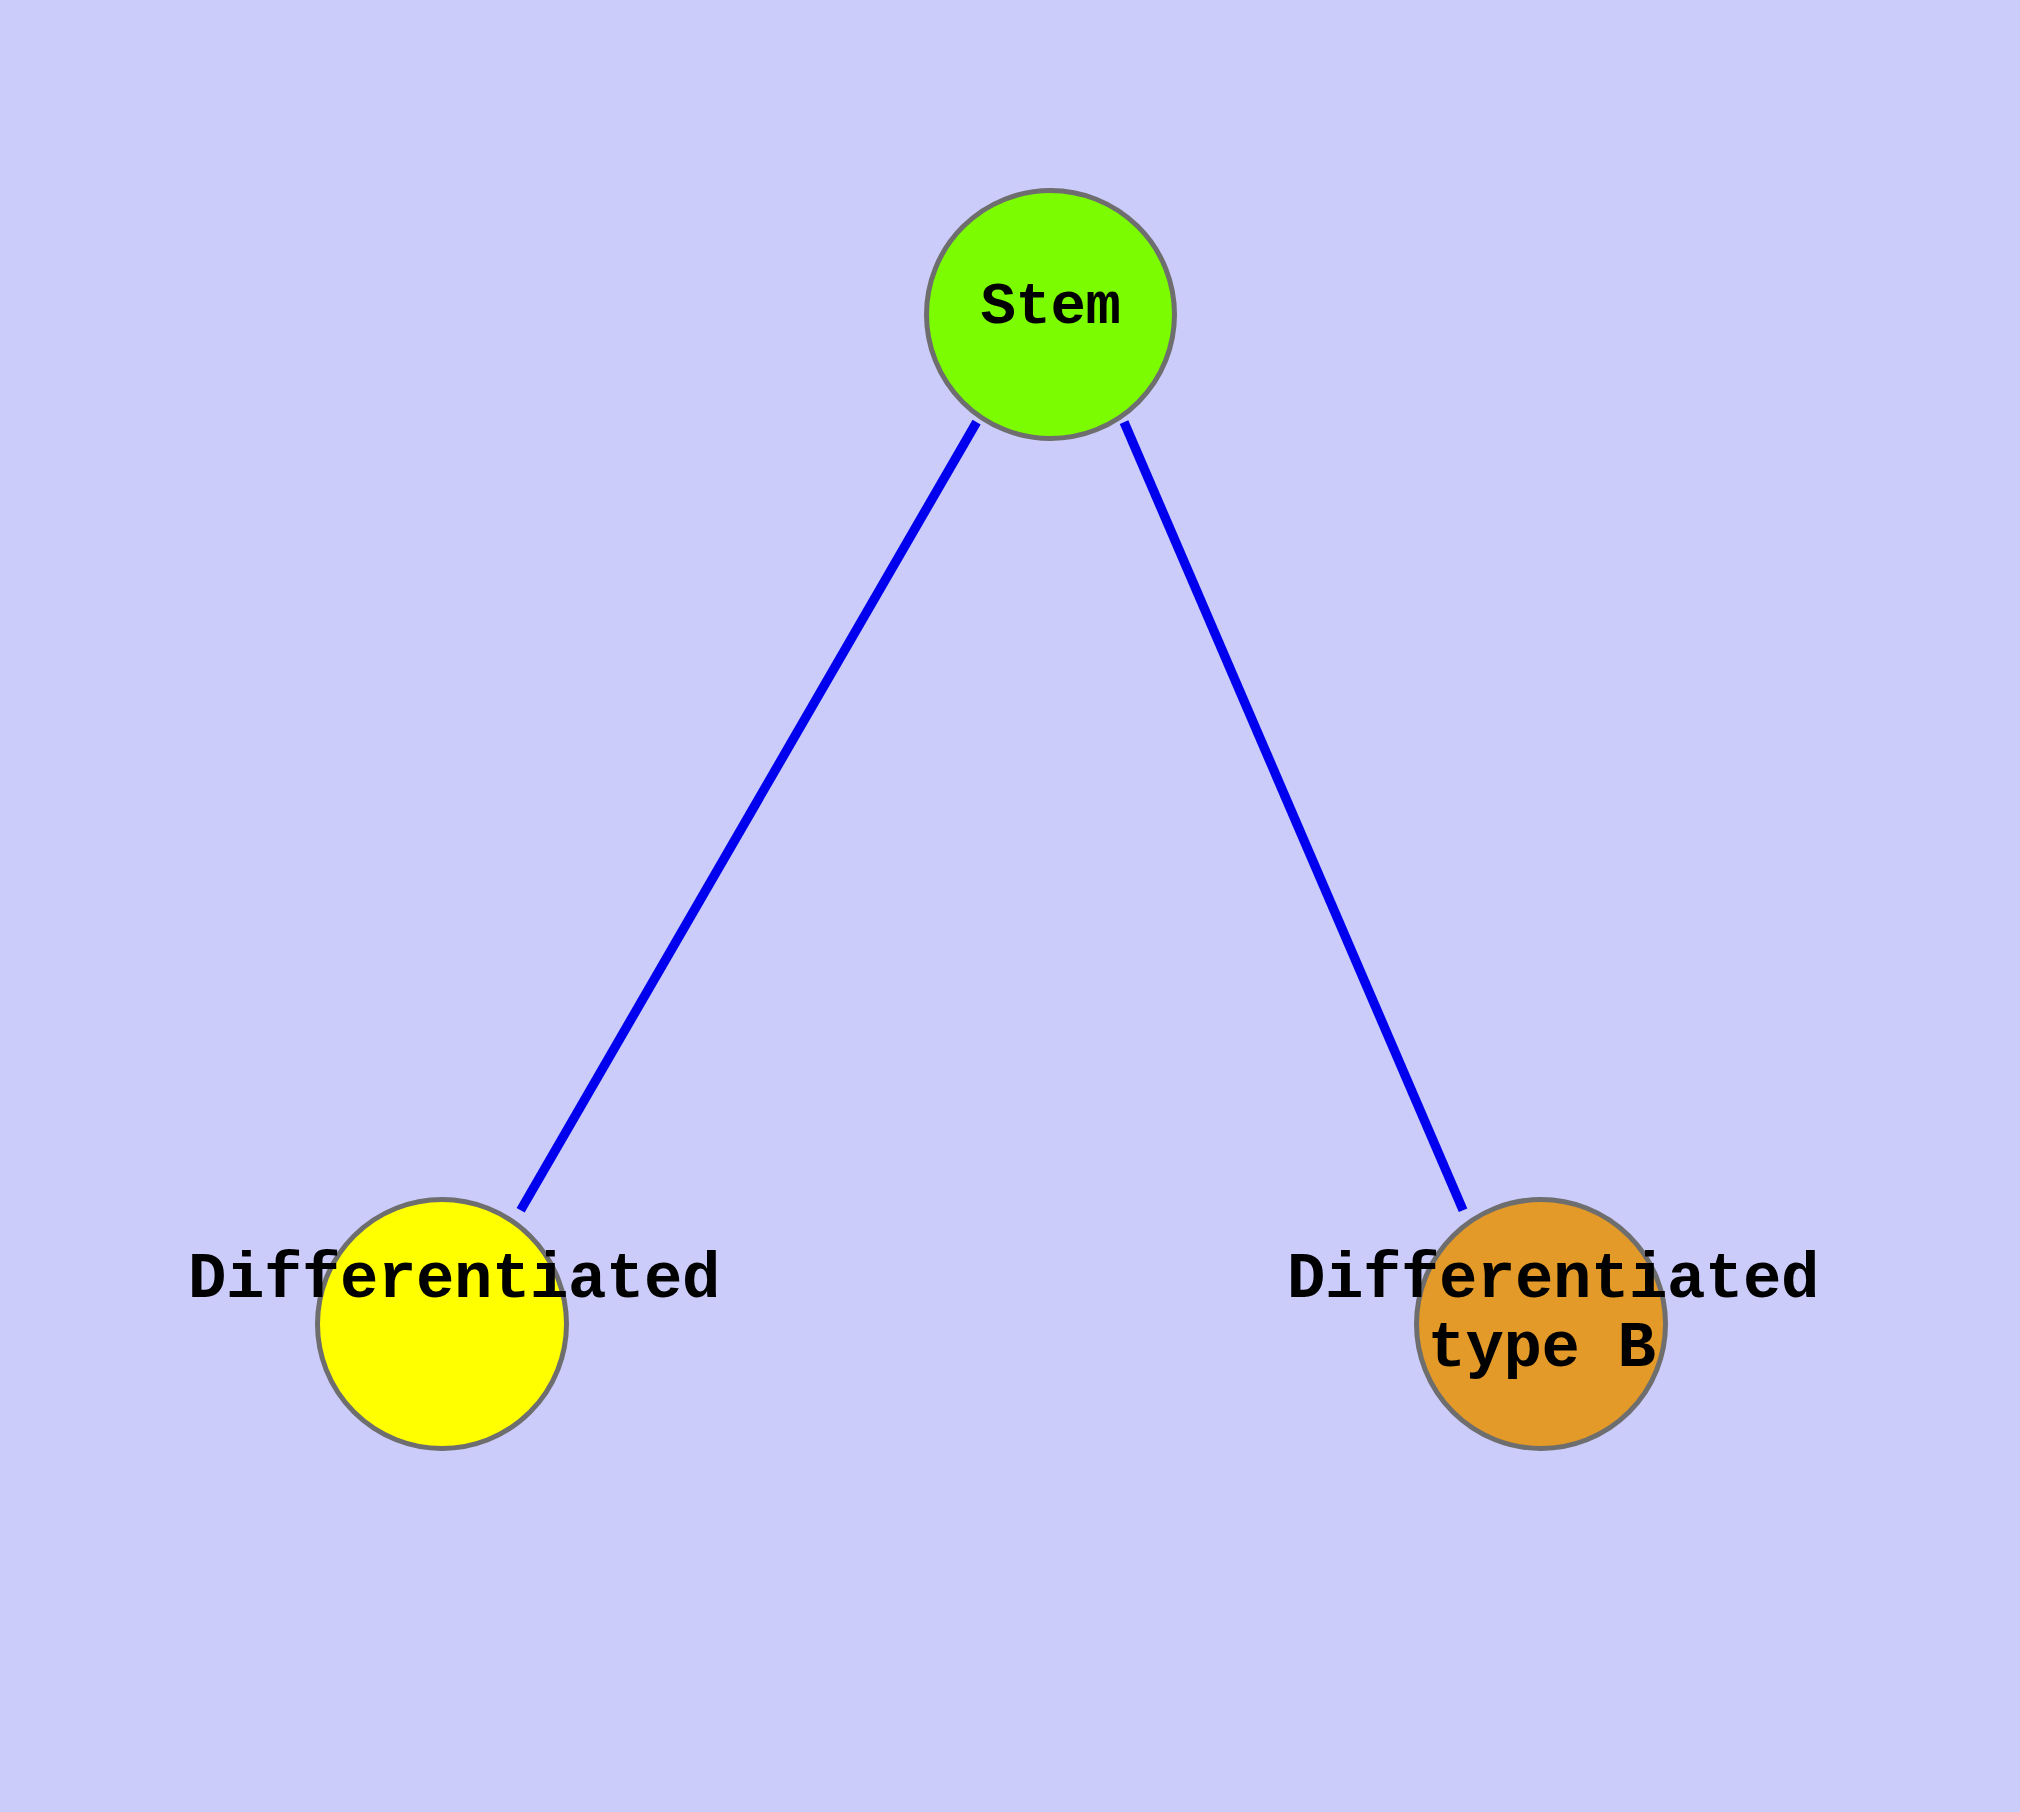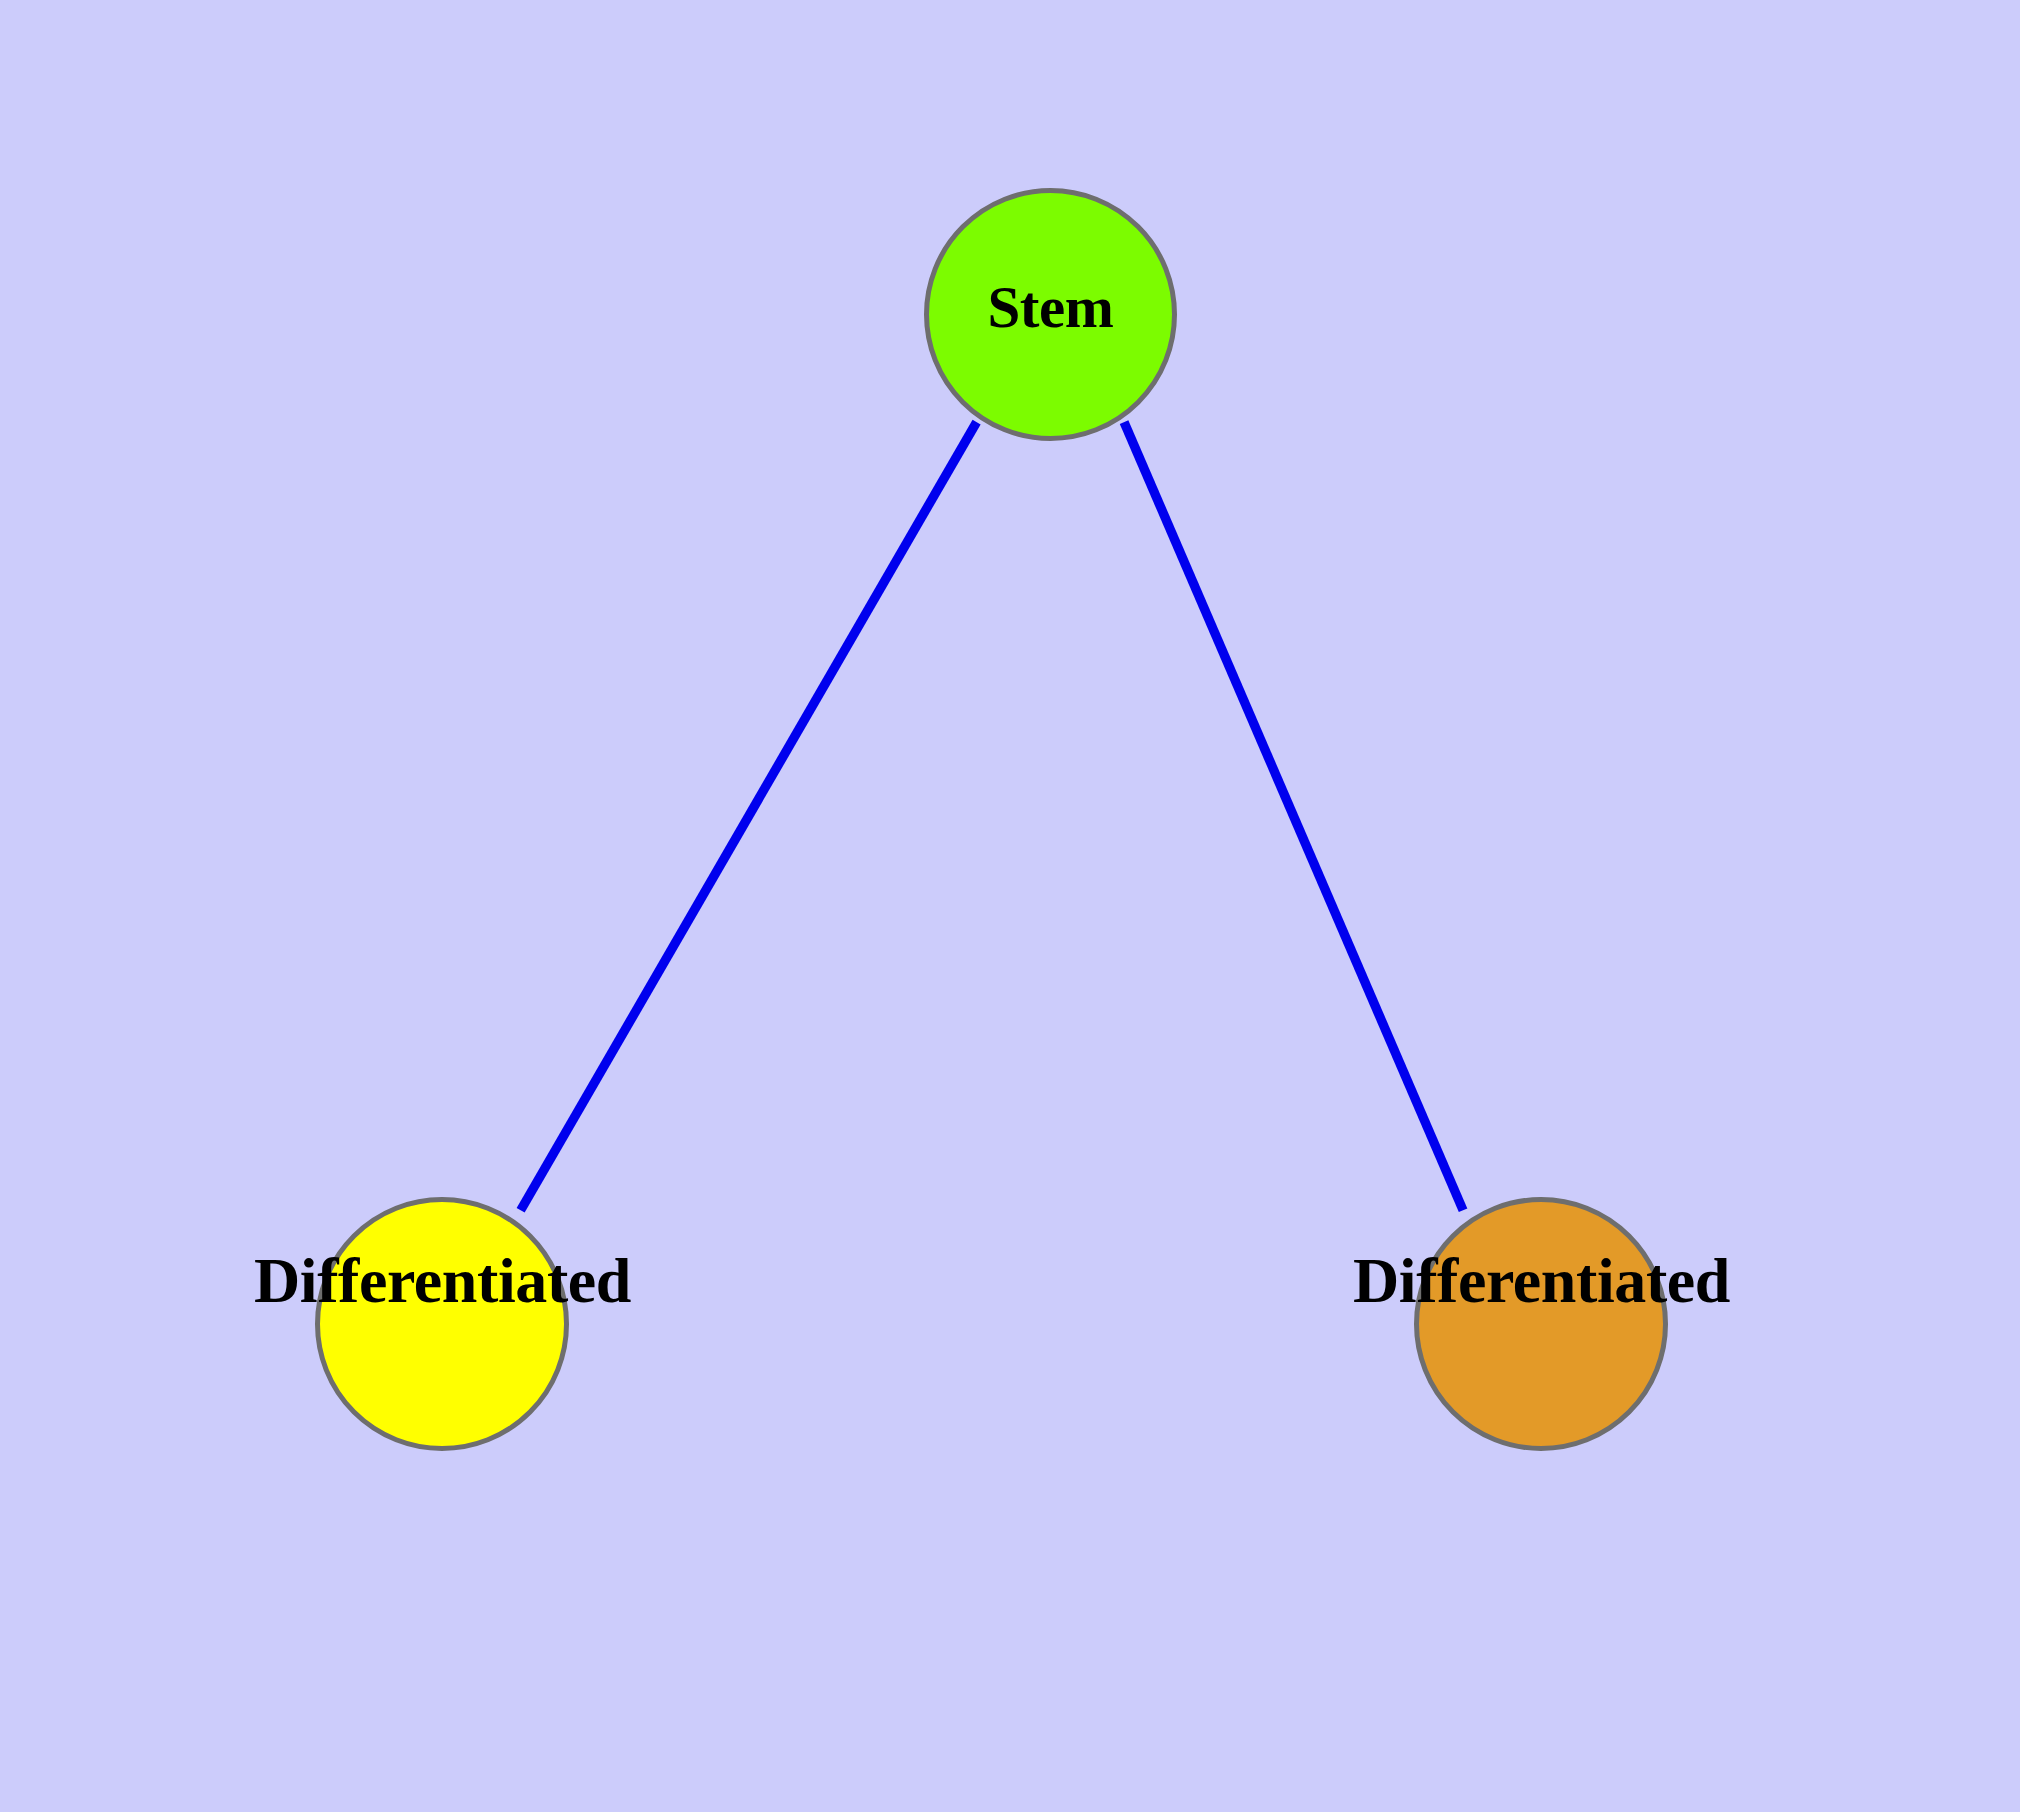--- a/index.html
+++ b/index.html
@@ -5,21 +5,21 @@
   html, body {
     margin: 0;
     padding: 0;
     background: #ffffff;
   }
   #canvas {
     position: relative;
     width: 2021px;
     height: 1812px;
     overflow: hidden;
-    font-family: Liberation Serif, serif;
+    font-family: Liberation Mono, monospace;
   }
   #graph-bg {
     position: absolute;
     inset: 0;
     background: #ccccfb;
   }
   #edge-layer {
     position: absolute;
     inset: 0;
     width: 2021px;
@@ -97,16 +97,17 @@
   <div class="node-label" id="label-stem">Stem</div>
 
   <div class="node" id="node-diff-a"></div>
   <div class="node-label" id="label-diff-a">
     <div>Differentiated</div>
   </div>
 
   <div class="node" id="node-diff-b"></div>
   <div class="node-label" id="label-diff-b">
     <div>Differentiated</div>
+    <div>type B</div>
   </div>
 
 </div>
 
 
 </body></html>

